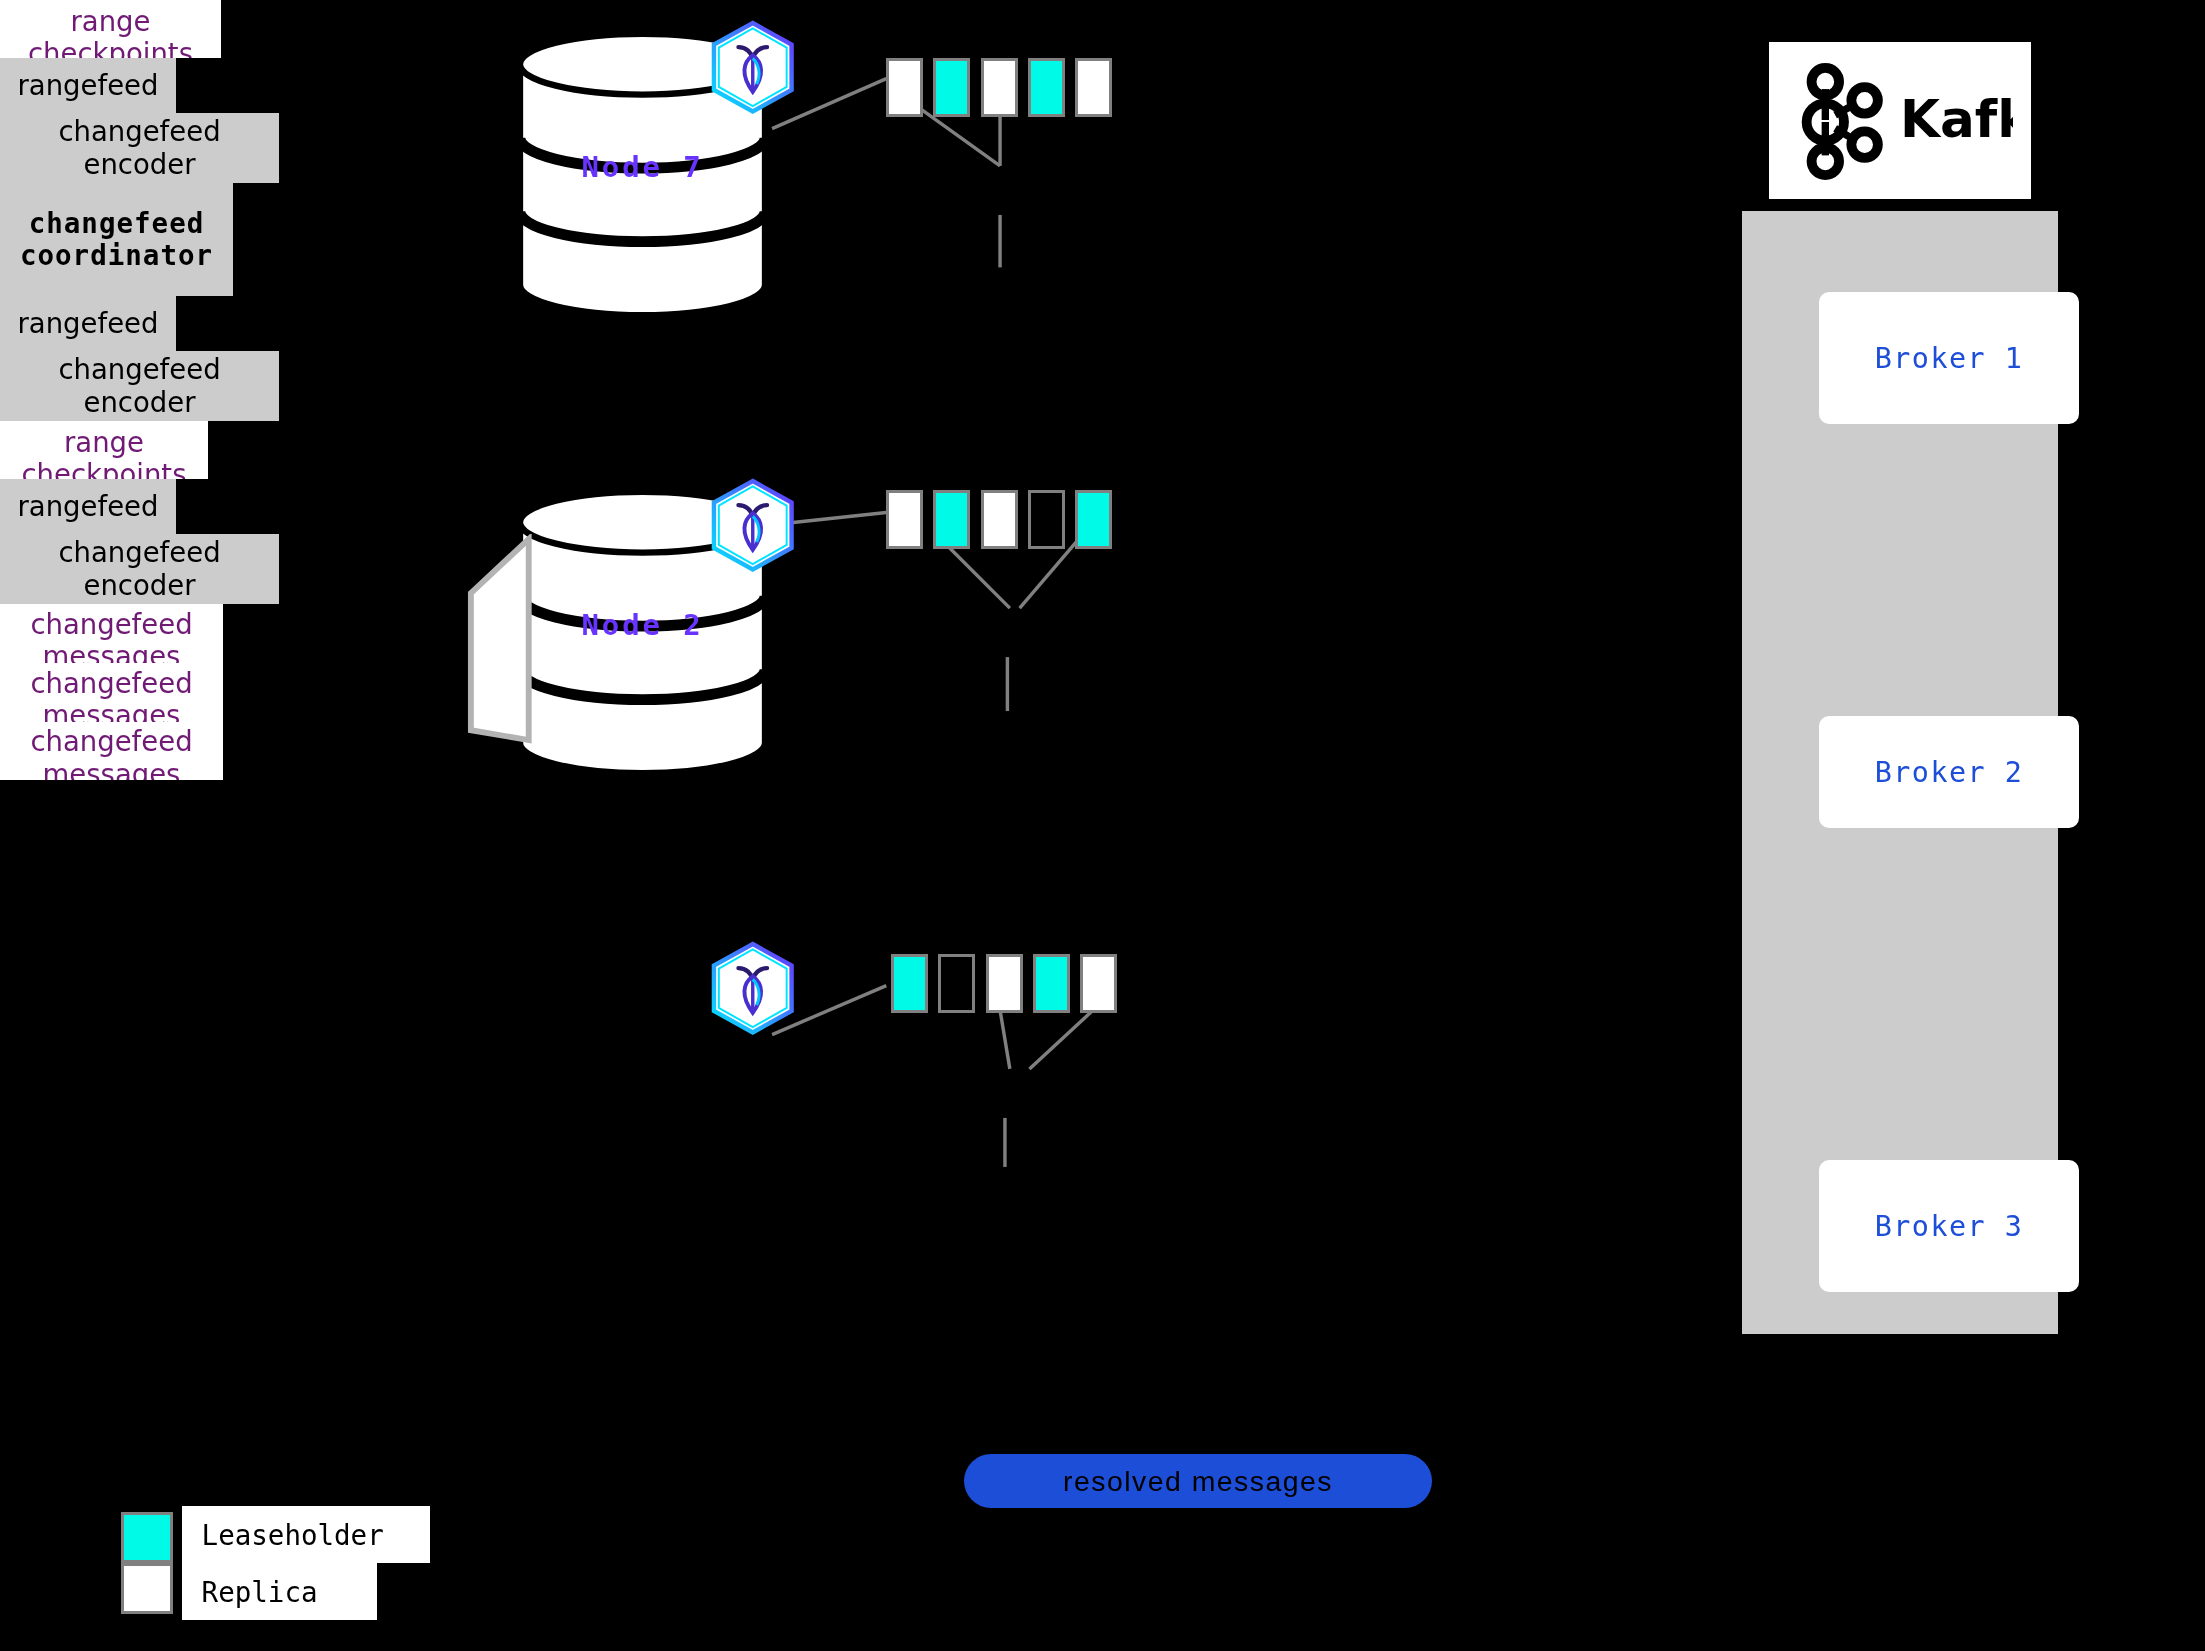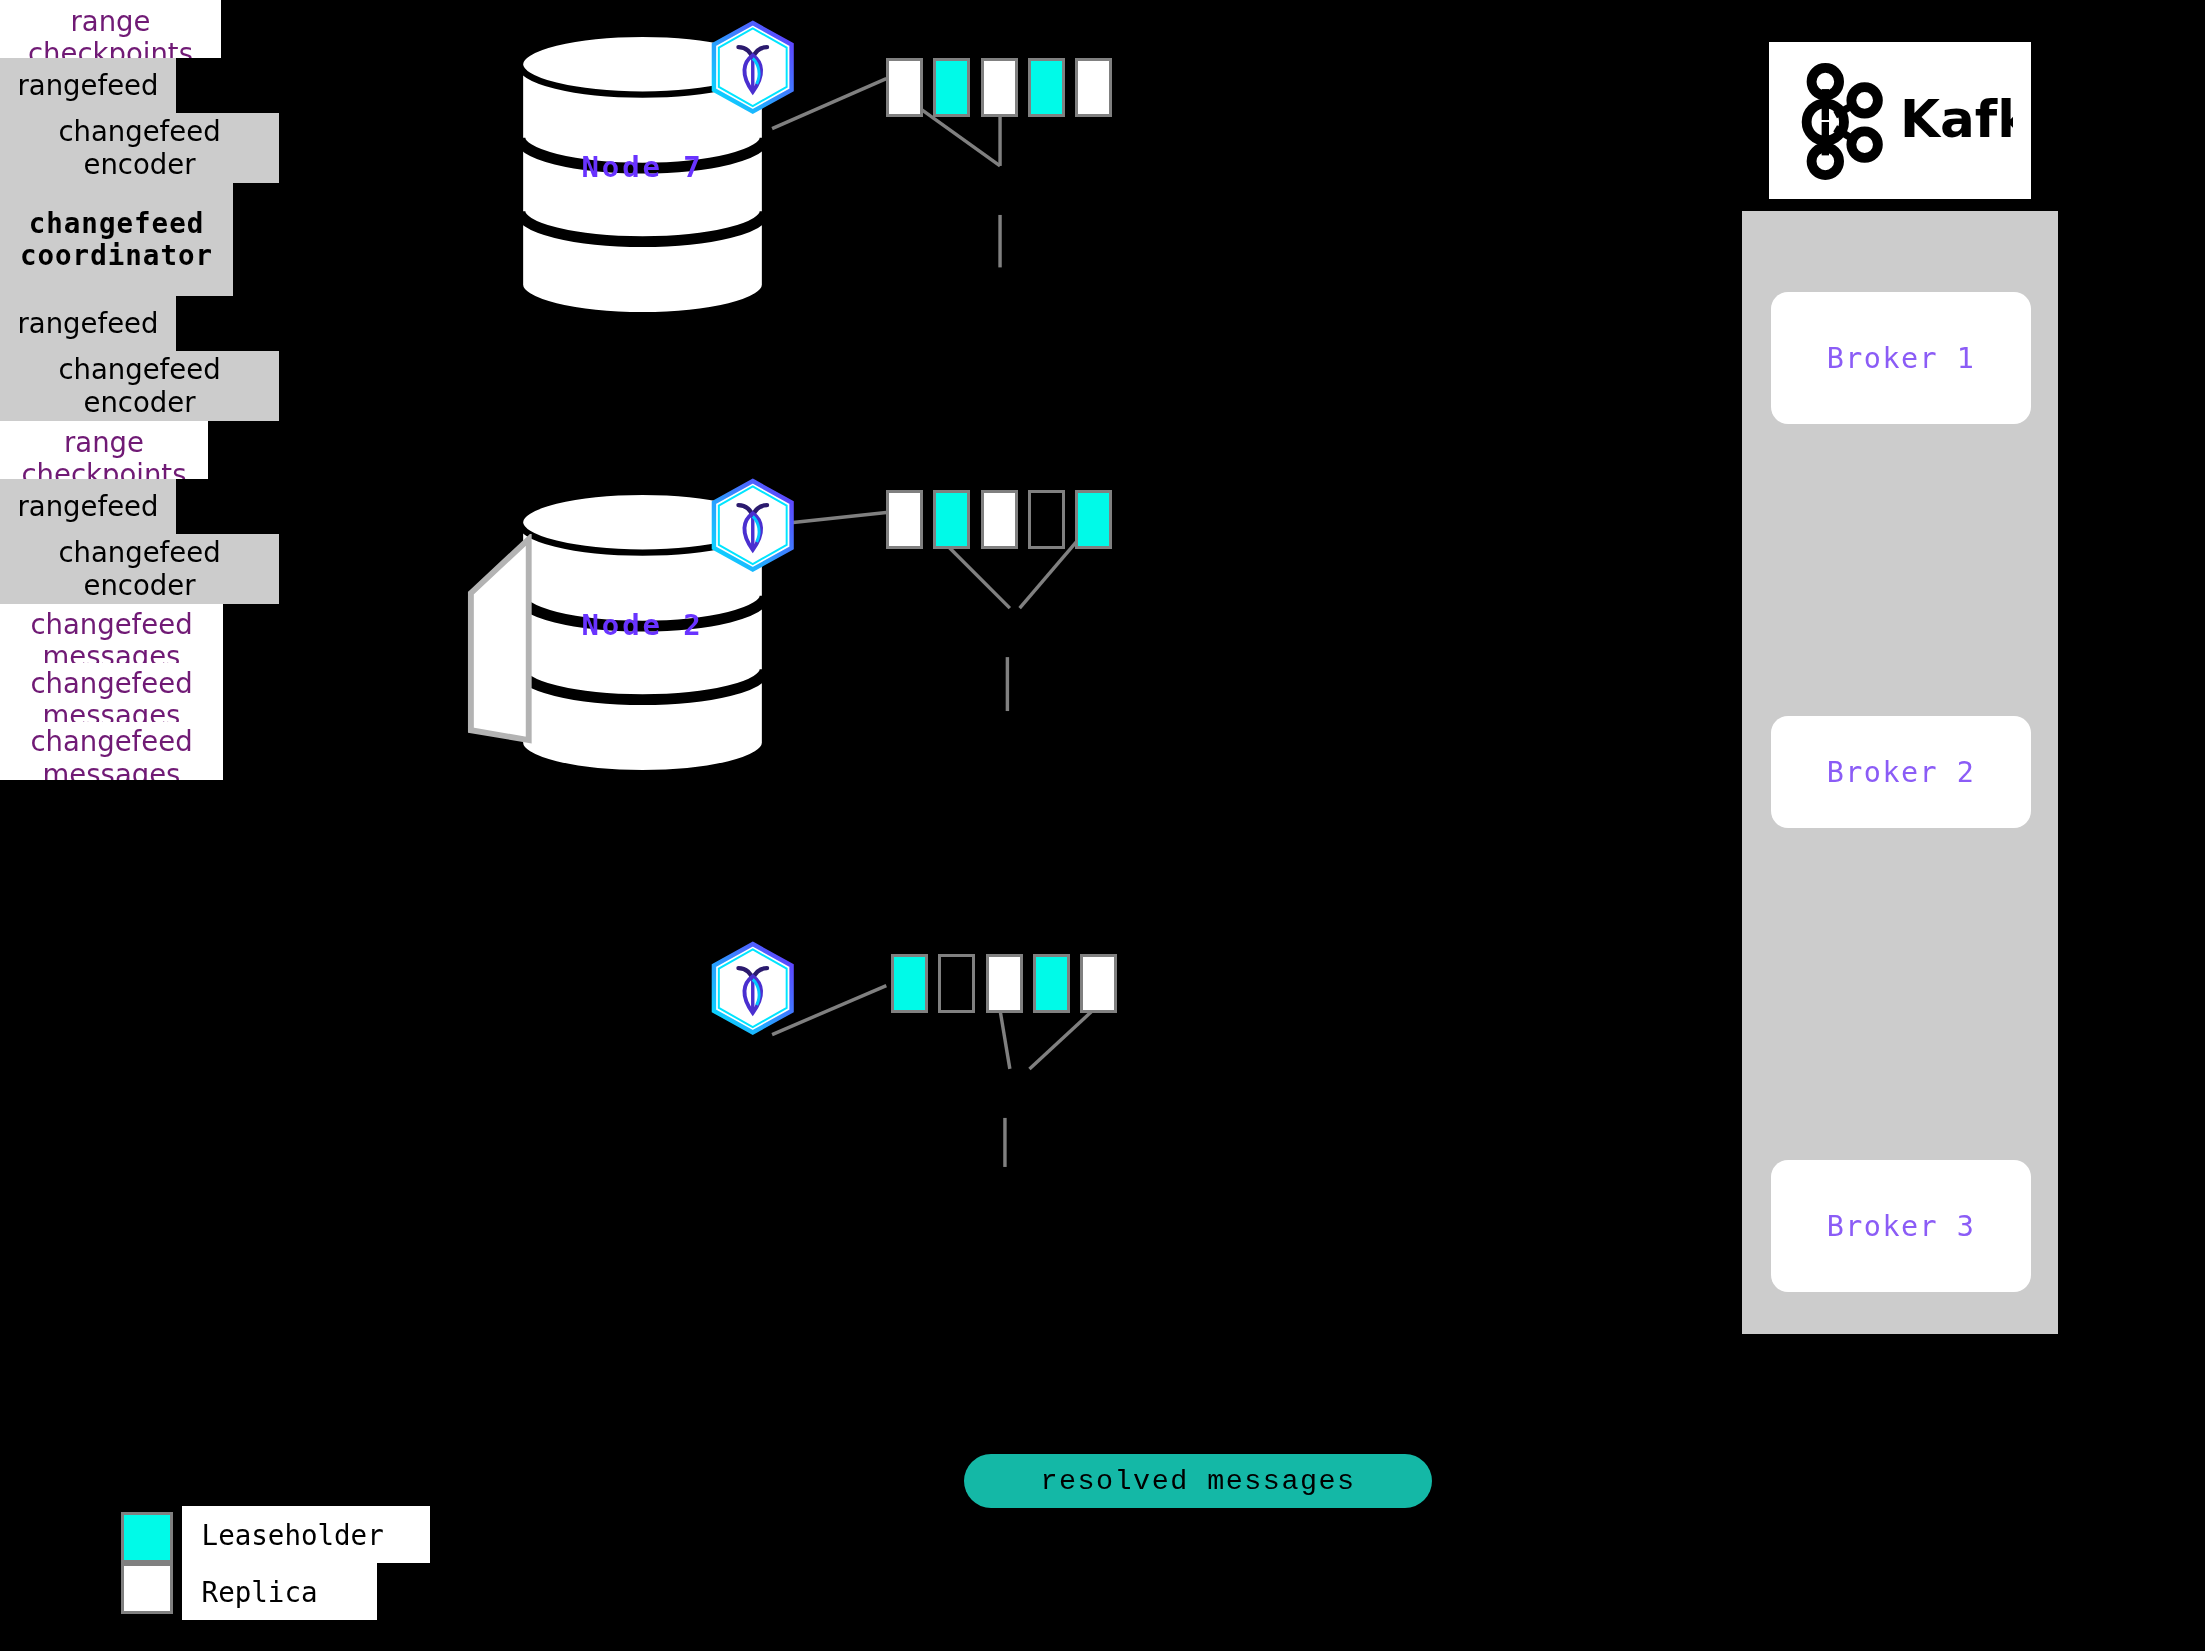--- a/index.html
+++ b/index.html
@@ -51,31 +51,32 @@
   .rbox.replica{background:#ffffff;}
   .rbox.empty{background:transparent;}
 
   
   .kafka-logo-box{
     position:absolute;background:#fff;
     display:flex;align-items:center;justify-content:center;
   }
   .kafka-container{position:absolute;background:#cccccc;}
   .broker{
-    position:absolute;background:#fff;border-radius:17px;
-    display:flex;align-items:center;justify-content:center;
-    font-family:"DejaVu Sans Mono", monospace;color:#8b5cf6;
-    white-space:pre;
+    position:absolute;background:#fff;border-radius:10px;
+    display:flex;align-items:center;justify-content:center;
+    font-family:"DejaVu Sans Mono", monospace;color:#1d4ed8;
+    white-space:pre;
+    margin-left:48px;
   }
 
   
   .pill{
-    position:absolute;background:#14b8a6;border-radius:44px;
-    display:flex;align-items:center;justify-content:center;
-    font-family:Liberation Mono, monospace;color:#000;
+    position:absolute;background:#1d4ed8;border-radius:44px;
+    display:flex;align-items:center;justify-content:center;
+    font-family:Liberation Sans, sans-serif;color:#000;
     white-space:pre;
   }
 
   
   .legend-sw{
     position:absolute;box-sizing:border-box;border:3.4px solid #808080;
   }
   .legend-lbl{
     position:absolute;background:#fff;color:#000;
     font-family:"DejaVu Sans Mono", monospace;

